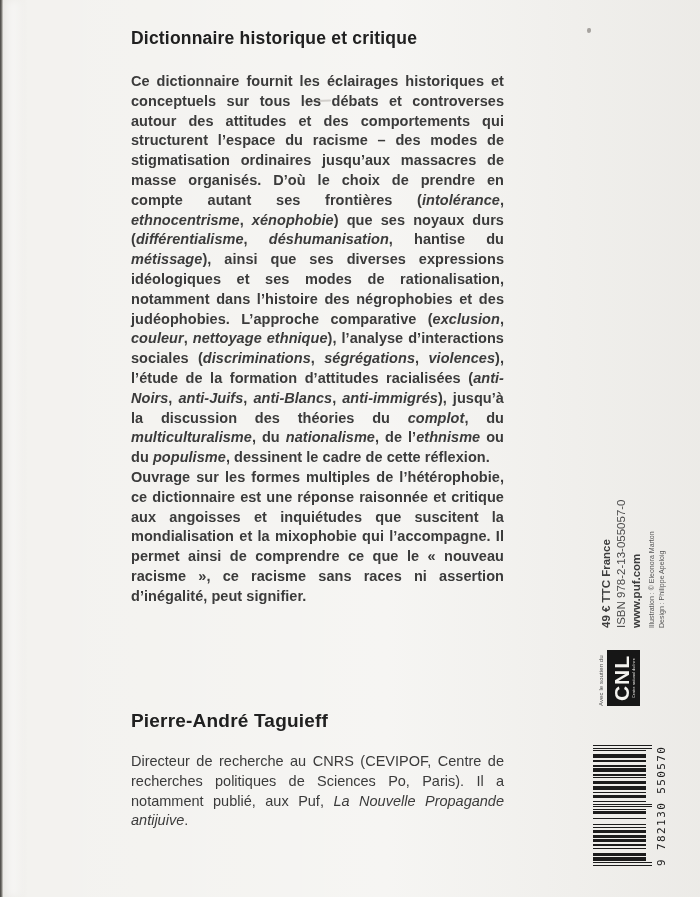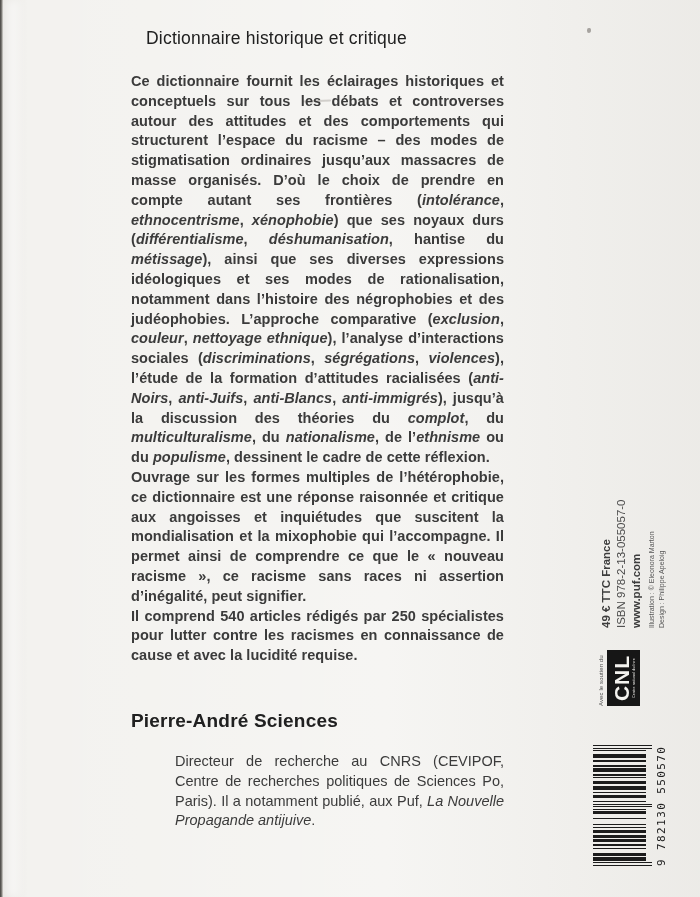--- a/index.html
+++ b/index.html
@@ -23,33 +23,33 @@
     position:absolute; left:7px; top:0; bottom:0; width:12px;
     background: rgba(255,255,255,.55); filter: blur(4px);
   }
   .speck { position:absolute; left:587px; top:28px; width:4px; height:5px;
     background:#8d8a85; border-radius:50% 40% 60% 50%; opacity:.75; }
   .smudge { position:absolute; left:303px; top:100px; width:28px; height:2px;
     background:#b9b6b1; opacity:.6; border-radius:2px; transform:rotate(-2deg); }
 
   .text-col { position:absolute; left:131px; top:25px; width:373px; }
   .book-title {
-    font-size:17.5px; font-weight:normal; line-height:26px;
-    color: var(--hd, #202020); letter-spacing:.2px;margin-left:15px;
+    font-size:17.5px; font-weight:bold; line-height:26px;
+    color: var(--hd, #202020); letter-spacing:.2px;
   }
   .desc { margin-top:21px;font-weight:bold; }
   .desc p {
     margin:0; font-size:14.5px; line-height:19.8px;
     text-align:justify; letter-spacing:.05px;
   }
   .it { font-style:italic; }
 
   .author-block { position:absolute; left:131px; top:710px; width:373px; }
   .author-name { font-size:19px; font-weight:bold; color: var(--hd, #202020); letter-spacing:.2px; }
-  .author-bio { margin-top:20px; font-size:14.5px; line-height:19.8px; text-align:justify;margin-left:44px; }
+  .author-bio { margin-top:20px; font-size:14.5px; line-height:19.8px; text-align:justify; }
 
   
   .rotor-box { position:absolute; }
   .rotor { position:absolute; left:0; transform:rotate(-90deg); transform-origin:0 0; }
 
   .meta-box { left:599px; top:480px; width:70px; height:148px; }
   .meta-rotor { top:148px; width:148px; height:70px; }
   .meta-line { white-space:nowrap; color:#4a4a4a; }
   .meta-big { font-size:11.5px; line-height:15px; }
   .meta-bold { font-weight:bold; color:#3d3d3d; }
@@ -88,26 +88,25 @@
 <div class="speck"></div>
 <div class="smudge"></div>
 
 <div class="text-col">
   <div class="book-title">
     <div>Dictionnaire historique et critique</div>
   </div>
   <div class="desc">
     <p><span>Ce dictionnaire fournit les éclairages historiques et conceptuels sur tous les débats et controverses autour des attitudes et des comportements qui structurent l’espace du racisme – des modes de stigmatisation ordinaires jusqu’aux massacres de masse organisés. D’où le choix de prendre en compte autant ses frontières (</span><span class="it">intolérance</span><span>, </span><span class="it">ethnocentrisme</span><span>, </span><span class="it">xénophobie</span><span>) que ses noyaux durs (</span><span class="it">différentialisme</span><span>, </span><span class="it">déshumanisation</span><span>, hantise du </span><span class="it">métissage</span><span>), ainsi que ses diverses expressions idéologiques et ses modes de rationalisation, notamment dans l’histoire des négrophobies et des judéophobies. L’approche comparative (</span><span class="it">exclusion</span><span>, </span><span class="it">couleur</span><span>, </span><span class="it">nettoyage ethnique</span><span>), l’analyse d’interactions sociales (</span><span class="it">discriminations</span><span>, </span><span class="it">ségrégations</span><span>, </span><span class="it">violences</span><span>), l’étude de la formation d’attitudes racialisées (</span><span class="it">anti-Noirs</span><span>, </span><span class="it">anti-Juifs</span><span>, </span><span class="it">anti-Blancs</span><span>, </span><span class="it">anti-immigrés</span><span>), jusqu’à la discussion des théories du </span><span class="it">complot</span><span>, du </span><span class="it">multiculturalisme</span><span>, du </span><span class="it">nationalisme</span><span>, de l’</span><span class="it">ethnisme</span><span> ou du </span><span class="it">populisme</span><span>, dessinent le cadre de cette réflexion.</span></p>
     <p><span>Ouvrage sur les formes multiples de l’hétérophobie, ce dictionnaire est une réponse raisonnée et critique aux angoisses et inquiétudes que suscitent la mondialisation et la mixophobie qui l’accompagne. Il permet ainsi de comprendre ce que le « nouveau racisme », ce racisme sans races ni assertion d’inégalité, peut signifier.</span></p>
-    <p><span>Il comprend 540 articles rédigés par 250 spécialistes pour lutter contre les racismes en connaissance de cause et avec la lucidité requise.</span></p>
   </div>
 </div>
 
 <div class="author-block">
-  <div class="author-name">Pierre-André Sciences</div>
+  <div class="author-name">Pierre-André Taguieff</div>
   <div class="author-bio"><span>Directeur de recherche au CNRS (CEVIPOF, Centre de recherches politiques de Sciences Po, Paris). Il a notamment publié, aux Puf, </span><span class="it">La Nouvelle Propagande antijuive</span><span>.</span></div>
 </div>
 
 <div class="rotor-box meta-box">
   <div class="rotor meta-rotor">
     <div class="meta-line meta-big meta-bold">49 € TTC France</div>
     <div class="meta-line meta-big">ISBN 978-2-13-055057-0</div>
     <div class="meta-line meta-big meta-bold">www.puf.com</div>
     <div class="meta-gap"></div>
     <div class="meta-line meta-small">Illustration : © Eleonora Marton</div>

